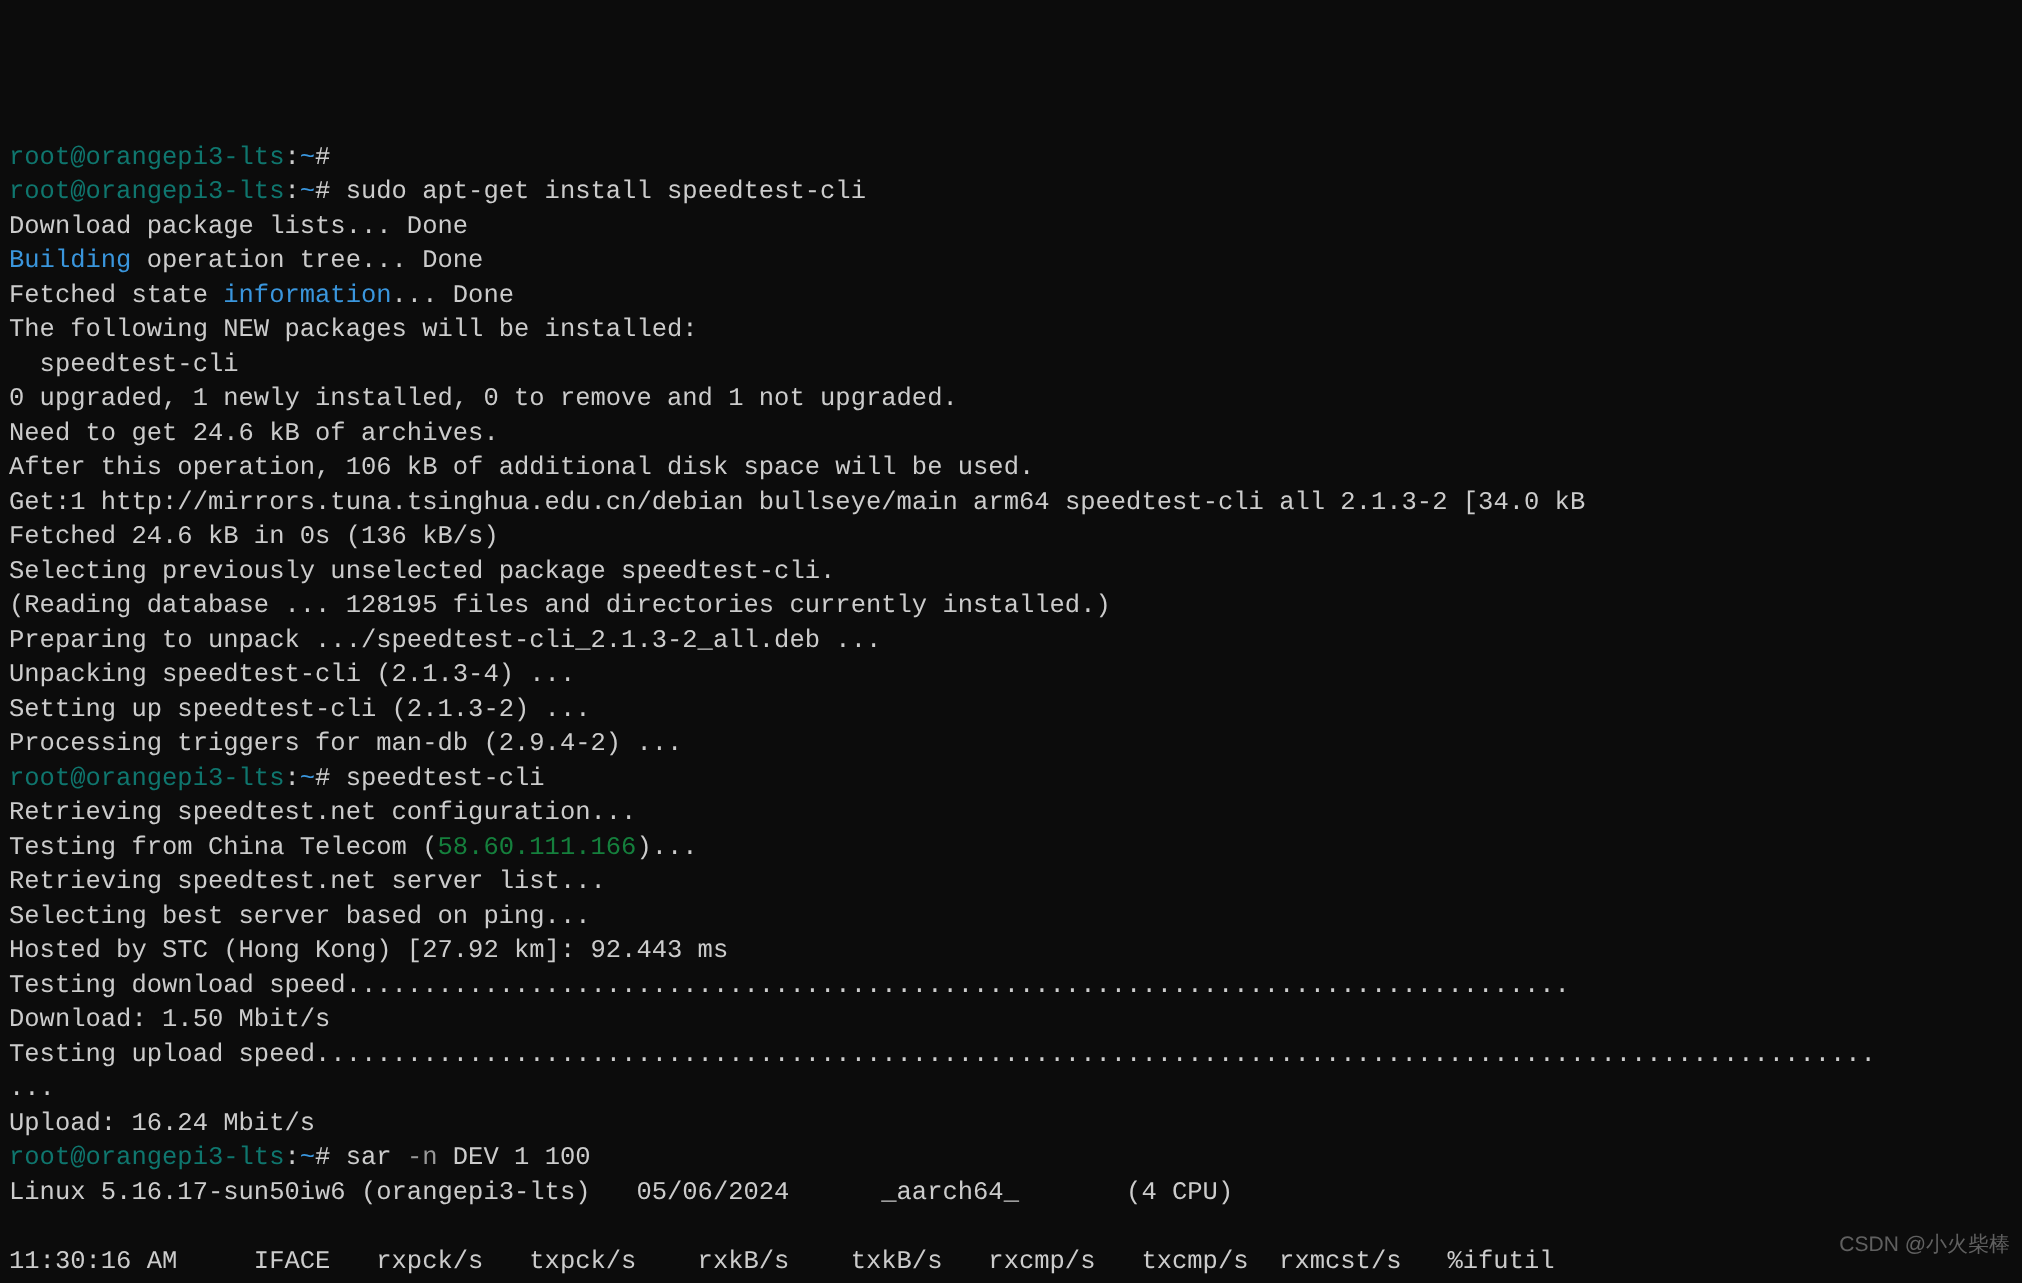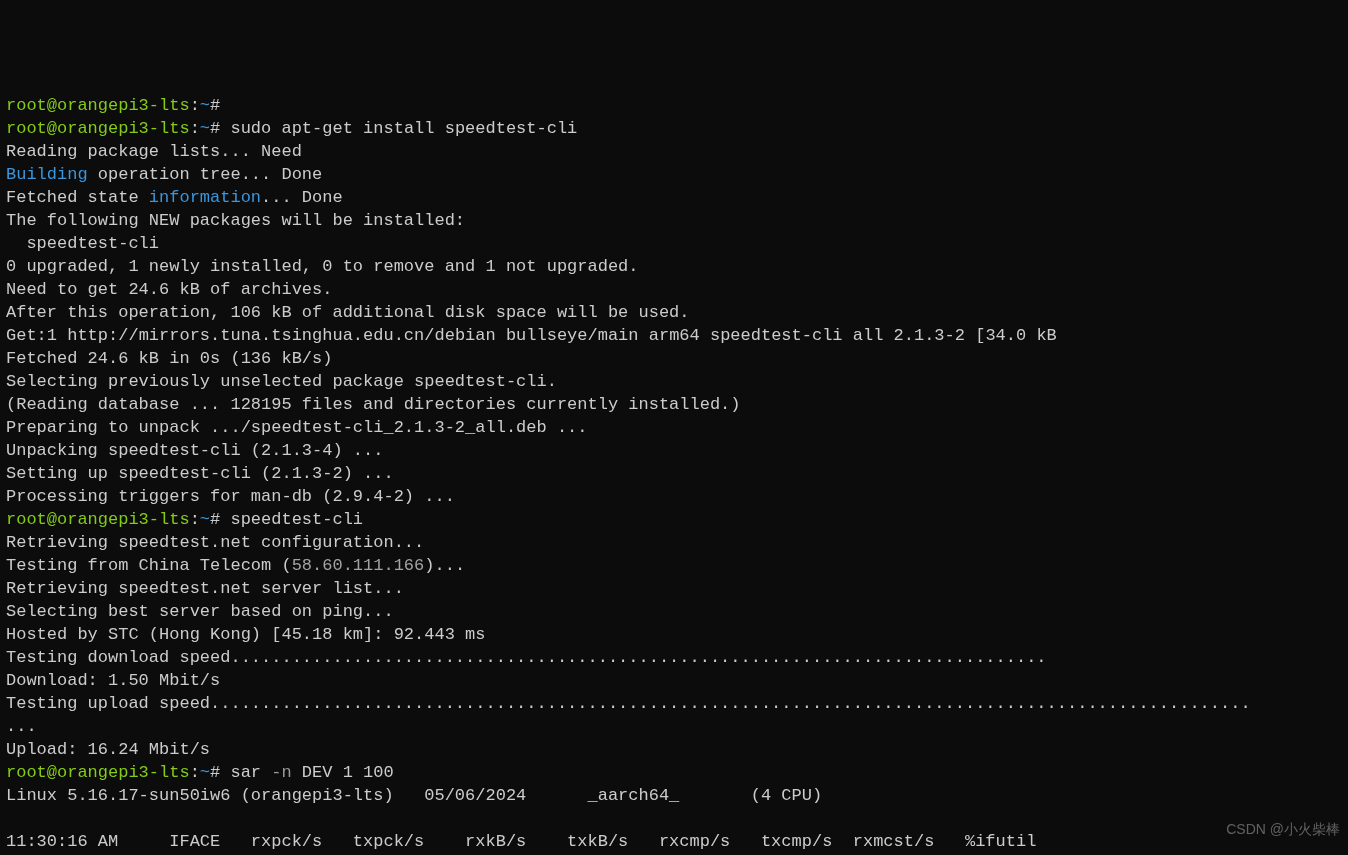--- a/index.html
+++ b/index.html
@@ -10,63 +10,63 @@
     font-size: 17px;
     line-height: 23px;
     padding: 2px 6px;
     white-space: pre;
     width: 1348px;
     height: 855px;
     overflow: hidden;
     position: relative;
   }
   .cyan { color: #3a96dd; }
-  .green { color: #84cc16; }
-  .magenta { color: #a3a3a3; margin-top: 40px; }
+  .green { color: #0f766e; }
+  .magenta { color: #15803d; margin-top: 40px; }
   .underline { }
   .faint { color: #999; }
   .watermark {
     position: absolute;
     right: 8px;
     bottom: 14px;
     color: rgba(200,200,200,0.45);
     font-size: 14px;
     white-space: nowrap;
     font-family: sans-serif;
   }
 </style>
 </head>
 <body>
 
 
 
 <div><span><span class="green">root@orangepi3-lts</span><span>:</span><span class="cyan">~</span><span>#</span> <span></span></span>
 <span><span class="green">root@orangepi3-lts</span><span>:</span><span class="cyan">~</span><span>#</span> <span>sudo apt-get install speedtest-cli</span></span>
-<span>Reading package lists... Need</span>
+<span>Download package lists... Done</span>
 <span><span class="cyan">Building</span><span> operation tree... Done</span></span>
 <span><span>Fetched state </span><span class="cyan">information</span><span>... Done</span></span>
 <span>The following NEW packages will be installed:</span>
 <span>  speedtest-cli</span>
 <span>0 upgraded, 1 newly installed, 0 to remove and 1 not upgraded.</span>
 <span>Need to get 24.6 kB of archives.</span>
 <span>After this operation, 106 kB of additional disk space will be used.</span>
 <span><span>Get:1 </span><span class="underline">http://mirrors.tuna.tsinghua.edu.cn/debian</span><span> bullseye/main arm64 speedtest-cli all 2.1.3-2 [34.0 kB</span></span>
 <span>Fetched 24.6 kB in 0s (136 kB/s)</span>
 <span>Selecting previously unselected package speedtest-cli.</span>
 <span>(Reading database ... 128195 files and directories currently installed.)</span>
 <span>Preparing to unpack .../speedtest-cli_2.1.3-2_all.deb ...</span>
 <span>Unpacking speedtest-cli (2.1.3-4) ...</span>
 <span>Setting up speedtest-cli (2.1.3-2) ...</span>
 <span>Processing triggers for man-db (2.9.4-2) ...</span>
 <span><span class="green">root@orangepi3-lts</span><span>:</span><span class="cyan">~</span><span>#</span> <span>speedtest-cli</span></span>
 <span>Retrieving speedtest.net configuration...</span>
 <span><span>Testing from China Telecom (</span><span class="magenta">58.60.111.166</span><span>)...</span></span>
 <span>Retrieving speedtest.net server list...</span>
 <span>Selecting best server based on ping...</span>
-<span>Hosted by STC (Hong Kong) [45.18 km]: 92.443 ms</span>
+<span>Hosted by STC (Hong Kong) [27.92 km]: 92.443 ms</span>
 <span>Testing download speed................................................................................</span>
 <span>Download: 1.50 Mbit/s</span>
 <span>Testing upload speed......................................................................................................</span>
 <span>...</span>
 <span>Upload: 16.24 Mbit/s</span>
 <span><span class="green">root@orangepi3-lts</span><span>:</span><span class="cyan">~</span><span>#</span> <span><span>sar </span><span class="faint">-n</span><span> DEV 1 100</span></span></span>
 <span>Linux 5.16.17-sun50iw6 (orangepi3-lts)   05/06/2024      _aarch64_       (4 CPU)</span>
 
 <span>11:30:16 AM     IFACE   rxpck/s   txpck/s    rxkB/s    txkB/s   rxcmp/s   txcmp/s  rxmcst/s   %ifutil</span>
 

